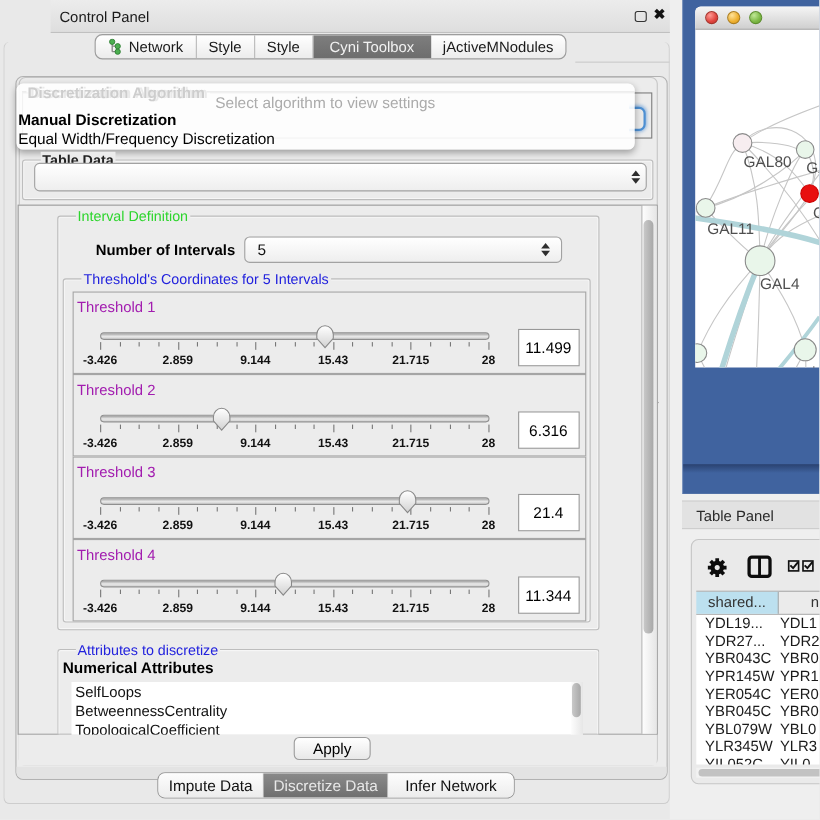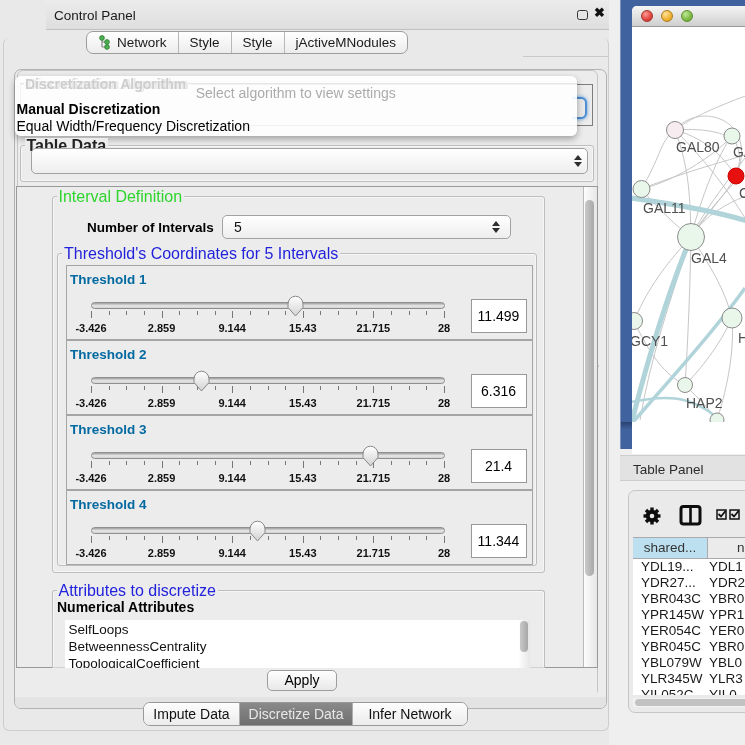--- a/index.html
+++ b/index.html
@@ -22,37 +22,37 @@
 #tabbar .sel { background:linear-gradient(#7e7e7e,#6d6d6d); color:#f2f2f2; border-right:none; padding:0 15px; }
 #tabline { left:523px; top:56px; width:86px; height:1px; background:#c9c9c9; }
 
 
 #panel { left:14px; top:69px; width:592.5px; height:639.5px; background:#ececec;
   border:1px solid #b2b2b2; border-radius:7px; }
 
 
 .grp { position:absolute; border:1px solid #bdbdbd; border-radius:3px;
   box-shadow:inset 0 0 0 1px rgba(255,255,255,0.55); }
-.grp .gt { position:absolute; top:-8px; left:4px; background:#ececec; padding:0 2px; font-size:16px; line-height:15px; }
+.grp .gt { position:absolute; top:-8px; left:16px; background:#ececec; padding:0 2px; font-size:13px; line-height:15px; }
 
 
 .combo { position:absolute; background:linear-gradient(#ffffff,#eeeeee); border:1px solid #a2a2a2;
   border-radius:5px; font-size:14px; color:#111; }
 .combo .cv { position:absolute; left:3px; top:4px; }
 .updn { position:absolute; width:9px; }
 .updn .u { width:0; height:0; border-left:4px solid transparent; border-right:4px solid transparent; border-bottom:5px solid #2e2e2e; margin-bottom:2px; }
 .updn .d { width:0; height:0; border-left:4px solid transparent; border-right:4px solid transparent; border-top:5px solid #2e2e2e; }
 
 
 #popup { left:14.5px; top:76px; width:562.5px; height:60px; background:rgba(255,255,255,0.9);
   border-radius:6px; box-shadow:0 3px 7px rgba(0,0,0,0.33); }
 
 
 .thr { position:absolute; left:65.5px; width:467px; height:75px; border:1px solid #a5a5a5; background:#ececec; }
-.thr .tl { position:absolute; left:3.5px; top:6px; font-weight:bold; font-size:13.5px; color:#0369a1; }
+.thr .tl { position:absolute; left:3.5px; top:6px; font-weight:normal; font-size:13.5px; color:#a21caf; }
 .track { position:absolute; left:24px; top:36px; width:354px; height:7px; border-radius:4px;
   background:linear-gradient(#9e9e9e,#e8e8e8 55%,#d2d2d2); border:1px solid #8f8f8f; }
 .tick { position:absolute; width:1px; height:4px; background:#777; top:45px; }
 .tick.mj { height:7px; }
 .slab { position:absolute; top:56px; font-size:11px; font-weight:bold; color:#111; transform:translateX(-50%); }
 .thumb { position:absolute; top:29px; }
 .vbox { position:absolute; left:404px; top:33px; width:56px; height:34px; background:#fff; border:1px solid #989898;
   font-size:14px; color:#000; text-align:center; line-height:32px; }
 
 
@@ -69,21 +69,21 @@
 
 
 #bottomseg { left:143px; top:702px; height:24px; display:flex; border:1px solid #989898; border-radius:7px;
   overflow:hidden; font-size:14px; background:#fff; }
 #bottomseg div { display:flex; align-items:center; justify-content:center; color:#111; background:linear-gradient(#fdfdfd,#ececec); border-right:1px solid #aeaeae; }
 #bottomseg div:last-child { border-right:none; }
 #bottomseg .sel { background:linear-gradient(#8a8a8a,#6f6f6f); color:#e8e8e8; }
 
 
 #blueframe { left:620px; top:0; width:125px; height:449px; background:#40639f; border-left:1px solid #7a93bd; }
-#macwin { left:632px; top:6px; width:113px; height:448px; background:#fff; border-top-left-radius:5px; overflow:hidden;text-decoration:underline; }
+#macwin { left:632px; top:6px; width:113px; height:328px; background:#fff; border-top-left-radius:5px; overflow:hidden;text-decoration:underline; }
 #mactb { position:absolute; left:0; top:0; width:113px; height:21px;
   background:linear-gradient(#f5f5f5,#cfcfcf); border-bottom:1px solid #9a9a9a; }
 .light { position:absolute; top:4px; width:12px; height:12px; border-radius:50%; }
 
 #tpbar { left:620px; top:455px; width:125px; height:26px; background:#e2e2e2;
   border-top:1px solid #cdcdcd; border-bottom:1px solid #cdcdcd; }
 #tpbar span { position:absolute; left:13px; top:6px; font-size:13.5px; color:#2b2b2b; }
 #tablepanel { left:628px; top:490px; width:130px; height:223px; background:#eaeaea;
   border:1px solid #c6c6c6; border-radius:7px; }
 
@@ -110,20 +110,21 @@
   <div class="tab"><svg width="14" height="15" viewBox="0 0 14 15" style="margin-right:5px">
     <line x1="4" y1="3" x2="4" y2="12" stroke="#888" stroke-width="1.2"></line>
     <line x1="4" y1="7" x2="9" y2="7" stroke="#888" stroke-width="1.2"></line>
     <line x1="4" y1="12" x2="9" y2="12" stroke="#888" stroke-width="1.2"></line>
     <circle cx="4" cy="3" r="2.4" fill="#4caf50" stroke="#2e7d32" stroke-width="0.8"></circle>
     <circle cx="9" cy="7" r="2.4" fill="#4caf50" stroke="#2e7d32" stroke-width="0.8"></circle>
     <circle cx="9" cy="12" r="2.4" fill="#4caf50" stroke="#2e7d32" stroke-width="0.8"></circle>
   </svg>Network</div>
   <div class="tab">Style</div>
   <div class="tab">Style</div>
+  <div class="tab sel">Cyni Toolbox</div>
   <div class="tab">jActiveMNodules</div>
 </div>
 <div class="abs" id="tabline"></div>
 
 <div class="abs" id="panel"></div>
 <div class="abs" style="left:17px; top:70px; width:580.5px; height:625.5px; border:1px solid #c5c5c5; border-radius:6px;"></div>
 <div class="abs" style="left:15px; top:697px; width:590.5px; height:11px; background:#e3e3e3; border-radius:0 0 6px 6px;"></div>
 <div class="abs" style="left:2.5px; top:38px; width:606.5px; height:693px; border:1px solid #cdcdcd; border-top:none; border-radius:6px;"></div>
 <div class="abs" style="left:594px; top:362px; width:0; height:0; border-top:4px solid transparent; border-bottom:4px solid transparent; border-left:5px solid #8a8a8a;"></div>
 

